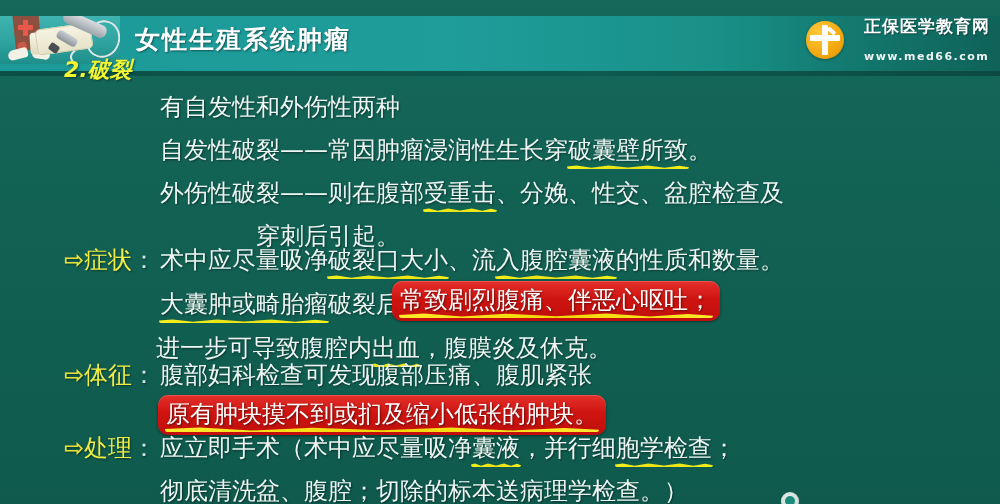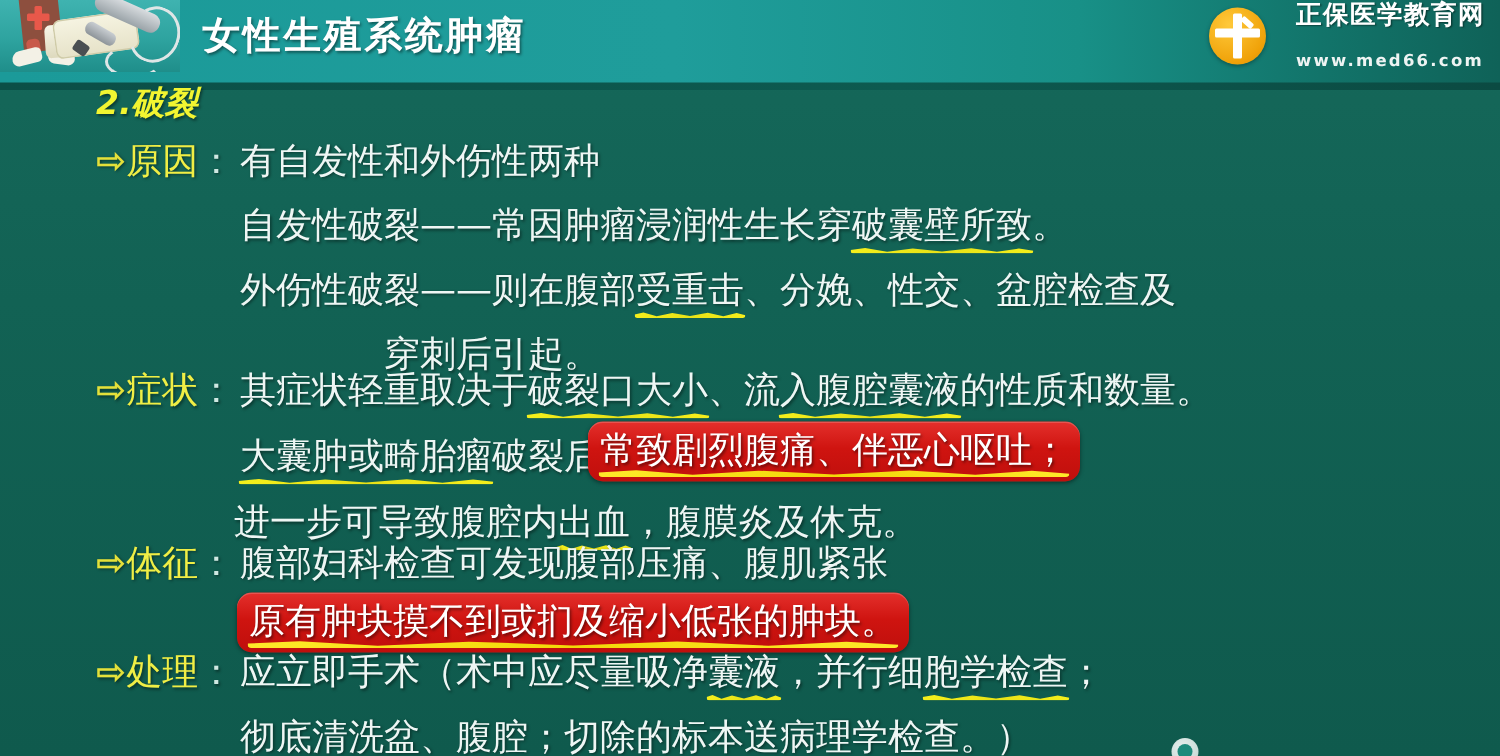--- a/index.html
+++ b/index.html
@@ -6,21 +6,21 @@
   body{
     width:1000px;height:504px;overflow:hidden;
     background:#116354;
     font-family:"DejaVu Sans","Liberation Sans",sans-serif;
     -webkit-font-smoothing:antialiased;
   }
   .slide{position:relative;width:1000px;height:504px;overflow:hidden;
     background:linear-gradient(180deg,#15685a 0%,#126254 40%,#0f5a4d 100%);}
 
   
-  .header{position:absolute;left:0;top:0;width:1000px;height:60px;
+  .header{position:absolute;left:0;top:16px;width:1000px;height:60px;
     background:linear-gradient(90deg,#1b9a99 0%,#1f9d9b 45%,#189087 72%,#12746a 88%,#0f6258 100%);
     overflow:hidden;}
   .header:after{content:"";position:absolute;left:0;bottom:0;width:100%;height:5px;
     background:linear-gradient(90deg,#0b4f47,#0d5a50 60%,#0b4a42);}
 
   
   .illus{position:absolute;left:0;top:0;width:120px;height:48px;
     background:linear-gradient(180deg,#3fb3b0 0%,#2ea39f 55%,#1f8e8a 100%);
     overflow:hidden;}
   .il-body{position:absolute;left:14px;top:-6px;width:26px;height:40px;
@@ -125,41 +125,38 @@
         <span class="logo-cn">正保医学教育网</span>
         <span class="logo-url">www.med66.com</span>
       </div>
     </div>
   </div>
 
   <div class="content">
 
     <div class="line head2" style="left:64px;top:10px;">2.破裂</div>
 
-    <div class="line" style="left:64px;top:47px;">
-      <span class="bullet">⇨</span><span class="label">原因</span><span class="colon">：</span>
-    </div>
     <div class="line" style="left:160px;top:47px;">
       <span>有自发性和外伤性两种</span>
     </div>
     <div class="line" style="left:160px;top:90px;">
       <span>自发性破裂——常因肿瘤浸润性生长穿</span><span class="u">破囊壁所致</span><span>。</span>
     </div>
     <div class="line" style="left:160px;top:133px;">
       <span>外伤性破裂——则在腹部</span><span class="u">受重击</span><span>、分娩、性交、盆腔检查及</span>
     </div>
     <div class="line" style="left:256px;top:176px;">
       <span>穿刺后引起。</span>
     </div>
 
     <div class="line" style="left:64px;top:200px;">
       <span class="bullet">⇨</span><span class="label">症状</span><span class="colon">：</span>
     </div>
     <div class="line" style="left:160px;top:200px;">
-      <span>其症状轻重取决于</span><span class="u">破裂口大小</span><span>、流</span><span class="u">入腹腔囊液</span><span>的性质和数量。</span>
+      <span>术中应尽量吸净</span><span class="u">破裂口大小</span><span>、流</span><span class="u">入腹腔囊液</span><span>的性质和数量。</span>
     </div>
     <div class="line" style="left:160px;top:244px;">
       <span class="u">大囊肿或畸胎瘤</span><span>破裂后，</span>
     </div>
 
     <div class="redbox" style="left:392px;top:233px;">
       <span class="u u2">常致剧烈腹痛、伴恶心呕吐；</span>
     </div>
 
     <div class="line" style="left:156px;top:288px;">

